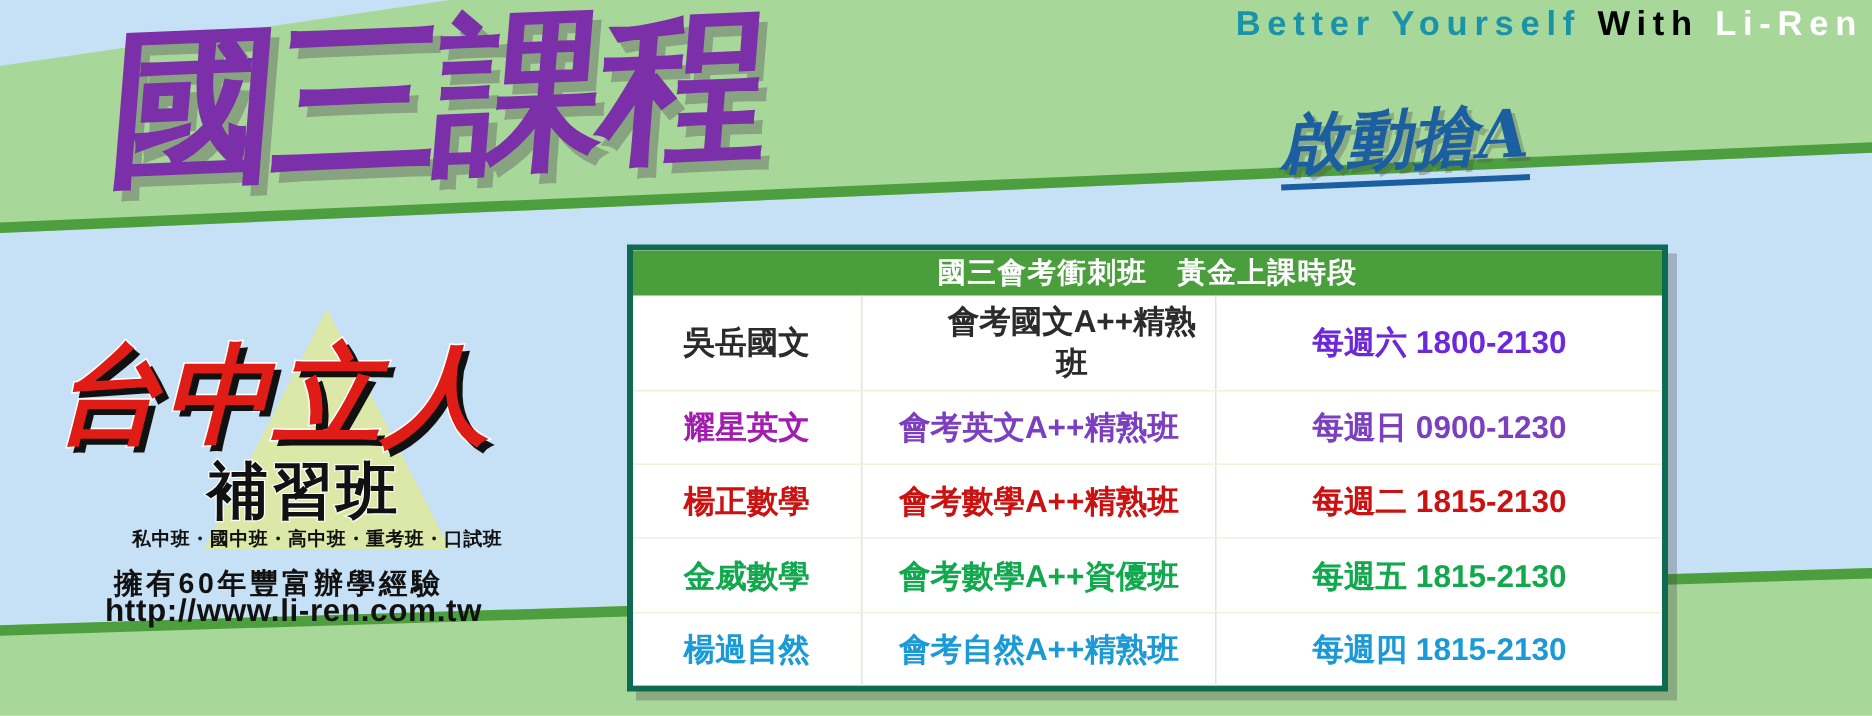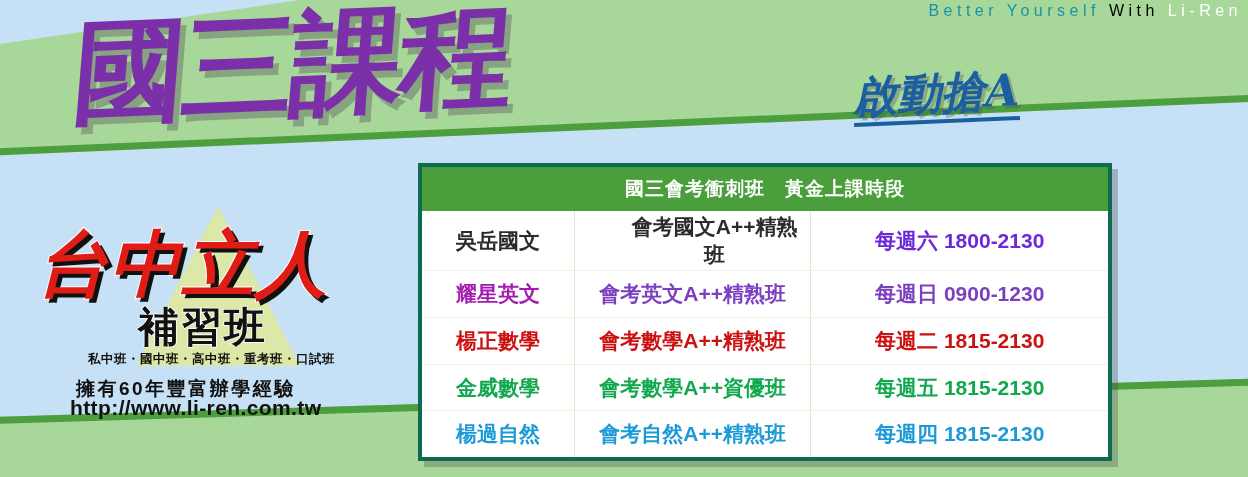--- a/index.html
+++ b/index.html
@@ -28,21 +28,21 @@
   }
   .corner-blue{
     position:absolute;left:0;top:0;width:300px;height:44px;
     background:#c6e0f5;
     clip-path:polygon(0 0,300px 0,0 44px);
   }
 
   
   .tagline{
     position:absolute;top:2px;right:6px;
-    font-size:16px;font-weight:normal;letter-spacing:4.5px;
+    font-size:23px;font-weight:bold;letter-spacing:4.5px;
     white-space:nowrap;
   }
   .tagline .t1{color:#1a93a8;}
   .tagline .t2{color:#000000;}
   .tagline .t3{color:#ffffff;}
 
   
   .headline{
     position:absolute;left:78px;top:16px;
     font-family:"DejaVu Serif","Liberation Serif",serif;
@@ -73,21 +73,21 @@
   
   .logo-wrap{position:absolute;left:28px;top:206px;width:350px;height:215px;}
   .logo-A{
     position:absolute;left:108px;top:0px;width:0;height:0;
     border-left:82px solid transparent;
     border-right:82px solid transparent;
     border-bottom:160px solid #dbe8a8;
   }
   .logo-main{
     position:absolute;left:8px;top:22px;width:340px;
-    font-family:Liberation Sans, sans-serif;
+    font-family:Liberation Serif, serif;
     font-size:72px;font-weight:bold;font-style:italic;
     color:#e01c16;
     letter-spacing:1px;
     white-space:nowrap;
     line-height:1;
     -webkit-text-stroke:2px #ffffff;
     paint-order:stroke fill;
     text-shadow:4px 4px 0 #111111;
   }
   .logo-sub{
@@ -125,21 +125,21 @@
     box-sizing:border-box;
     background:#ffffff;
   }
   table.sched{
     width:100%;height:100%;border-collapse:collapse;table-layout:fixed;
     background:#ffffff;
   }
   table.sched thead th{
     background:#4a9e3b;color:#ffffff;
     font-size:19px;font-weight:bold;letter-spacing:1px;
-    height:44px;padding:0;text-align:center;
+    height:30px;padding:0;text-align:center;
     border:none;
   }
   table.sched td{
     text-align:center;vertical-align:middle;
     font-size:21px;font-weight:bold;
     height:43px;padding:0 4px;
     border-bottom:1px solid #f0f2dc;
     border-right:1px solid #e4e6cf;
   }
   table.sched tr:last-child td{border-bottom:none;}

